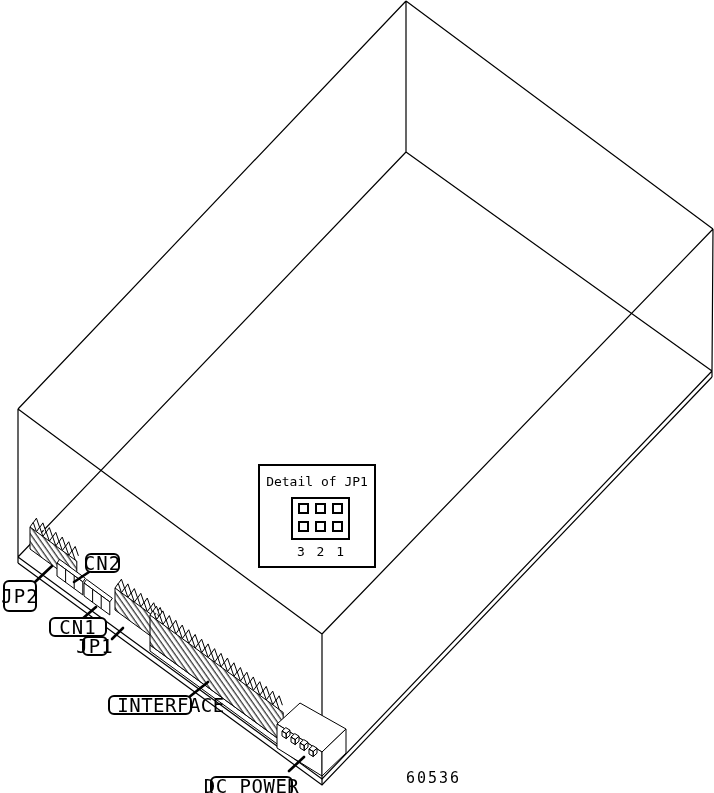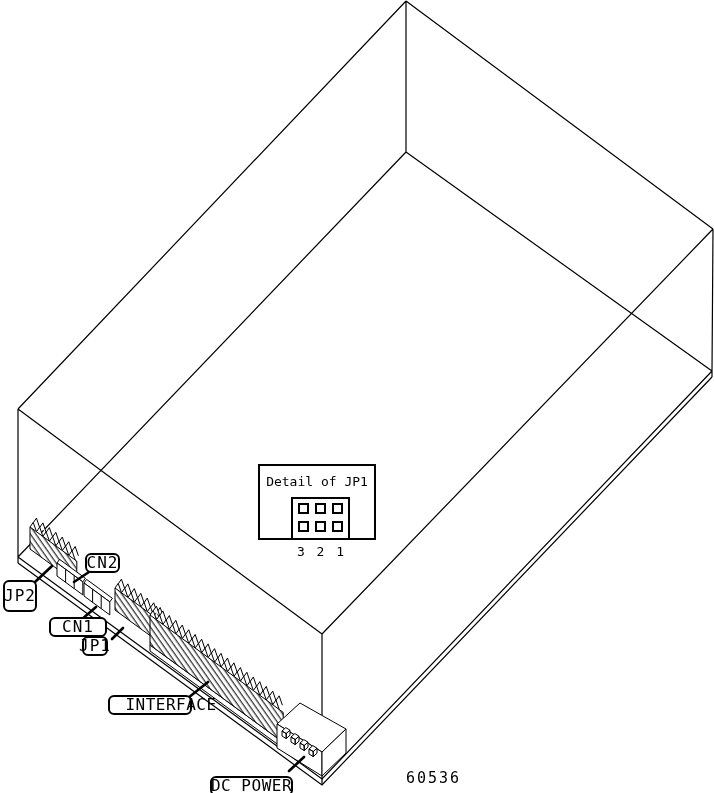--- a/index.html
+++ b/index.html
@@ -1,22 +1,22 @@
 <!DOCTYPE html>
 <html><head>
 <meta charset="utf-8">
 <style>
   html,body{margin:0;padding:0;background:#fff;}
   #canvas{position:relative;width:714px;height:793px;background:#fff;overflow:hidden;
           font-family:"DejaVu Sans Mono", monospace;color:#000;}
   #lineart{position:absolute;left:0;top:0;}
   .callout{position:absolute;display:flex;align-items:center;justify-content:center;
            box-sizing:border-box;background:#fff;border:2px solid #000;border-radius:6px;
-           font-size:16px;line-height:1;letter-spacing:1px;white-space:nowrap;z-index:3;}
-  .inset{position:absolute;left:258px;top:464px;width:118px;height:76px;box-sizing:border-box;
+           font-size:19px;line-height:1;letter-spacing:1px;white-space:nowrap;z-index:3;}
+  .inset{position:absolute;left:258px;top:464px;width:118px;height:104px;box-sizing:border-box;
          border:2px solid #000;background:#fff;z-index:3;}
   .inset-title{position:absolute;left:0;top:8px;width:100%;text-align:center;font-size:13px;}
   .pin-block{position:absolute;left:31px;top:31px;width:59px;height:43px;box-sizing:border-box;
              border:2px solid #000;background:#fff;}
   .pin-sq{position:absolute;width:11px;height:11px;box-sizing:border-box;border:2px solid #000;background:#fff;}
   .pin-numbers{position:absolute;left:31px;top:78px;width:59px;display:flex;
                justify-content:space-around;font-size:13px;}
   .fig-number{position:absolute;left:406px;top:769px;font-size:15px;letter-spacing:2px;}
 </style>
 </head>

